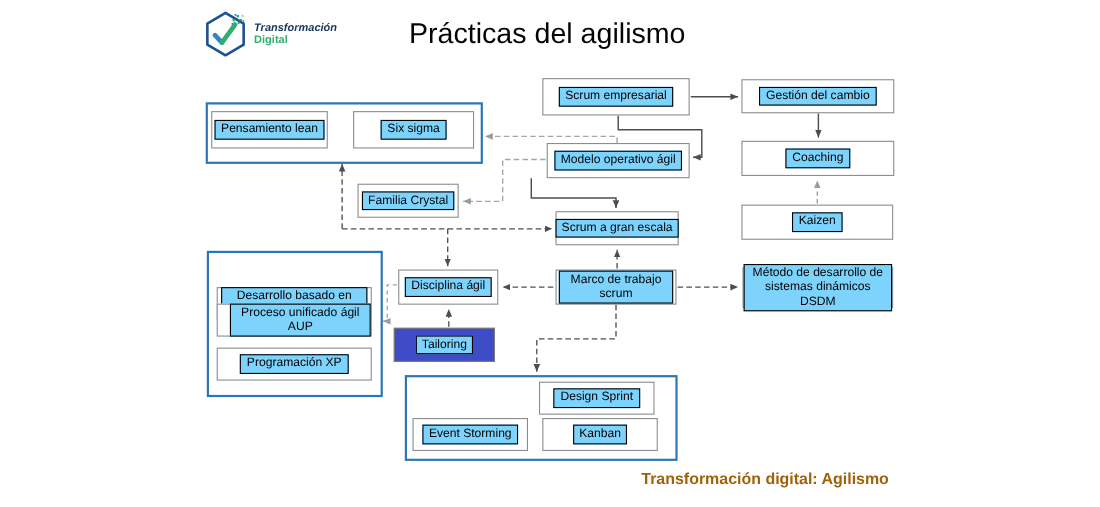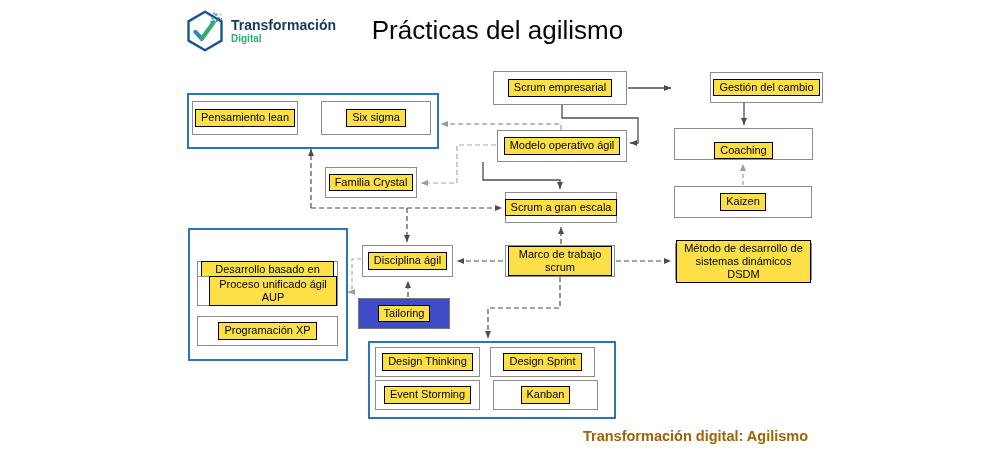--- a/index.html
+++ b/index.html
@@ -16,30 +16,30 @@
     font-family:"Liberation Sans", sans-serif;color:#000;overflow:hidden;
   }
   .title{
     position:absolute;top:15px;left:50%;transform:translateX(-51%);
     font-size:26px;color:#050505;white-space:nowrap;
   }
   
   .logo{position:absolute;left:183px;top:9px;display:flex;align-items:center;gap:4px;}
   .logo svg{display:block;}
   .logo-text{display:flex;flex-direction:column;line-height:1.15;}
-  .logo-text .lt1{font-size:14px;font-weight:bold;color:var(--logo_navy);}
+  .logo-text .lt1{font-size:10px;font-weight:bold;color:var(--logo_navy);font-style:italic;}
   .logo-text .lt2{font-size:10px;font-weight:bold;color:var(--logo_green);}
   
   .group{position:absolute;border:2px solid var(--group_border);background:#fff;}
   .node{
     position:absolute;border:1px solid #8c8c8c;background:#fff;
     display:flex;align-items:center;justify-content:center;box-sizing:border-box;
   }
   .node .inner{
-    border:1px solid #000;background:#fde047;padding:1px 5px;
+    border:1px solid #000;background:#7dd3fc;padding:1px 5px;
     font-size:11px;line-height:1.2;text-align:center;white-space:nowrap;
   }
   .node.wrap .inner{white-space:normal;padding:1px 3px;}
   .node.filled{background:var(--tailoring_fill);border-color:#7a7a7a;}
   .connectors{position:absolute;left:0;top:0;pointer-events:none;}
   .footer-caption{
     position:absolute;left:583px;top:428px;font-size:14.5px;font-weight:bold;color:#a16207;
     white-space:nowrap;
   }
 </style>
@@ -113,27 +113,27 @@
   <div class="node" style="left:192px;top:101px;width:106px;height:34px;">
     <span class="inner">Pensamiento lean</span>
     </div>
   <div class="node" style="left:321px;top:101px;width:110px;height:34px;">
     <span class="inner">Six sigma</span>
     </div>
 
   <div class="node" style="left:493px;top:71px;width:134px;height:34px;">
     <span class="inner">Scrum empresarial</span>
     </div>
-  <div class="node" style="left:710px;top:72px;width:113px;height:31px;justify-content:center;">
+  <div class="node" style="left:674px;top:72px;width:139px;height:31px;justify-content:center;">
     <span class="inner">Gestión del cambio</span>
     </div>
   <div class="node" style="left:497px;top:130px;width:130px;height:32px;">
     <span class="inner">Modelo operativo ágil</span>
     </div>
-  <div class="node" style="left:674px;top:128px;width:139px;height:32px;align-items:flex-end;">
+  <div class="node" style="left:674px;top:128px;width:139px;height:32px;">
     <span class="inner">Coaching</span>
     </div>
   <div class="node" style="left:674px;top:186px;width:138px;height:32px;">
     <span class="inner">Kaizen</span>
     </div>
 
   <div class="node" style="left:325px;top:167px;width:92px;height:31px;">
     <span class="inner">Familia Crystal</span>
     </div>
   <div class="node" style="left:505px;top:192px;width:112px;height:31px;">
@@ -157,23 +157,20 @@
     <span class="inner" style="width:125px;">Proceso unificado ágil AUP</span>
     </div>
   <div class="node" style="left:197px;top:316px;width:141px;height:30px;">
     <span class="inner">Programación XP</span>
     </div>
 
   <div class="node filled" style="left:358px;top:298px;width:92px;height:31px;">
     <span class="inner">Tailoring</span>
     </div>
 
-  <div class="node" style="left:375px;top:347px;width:105px;height:30px;">
-    <span class="inner">Design Thinking</span>
-    </div>
   <div class="node" style="left:490px;top:347px;width:105px;height:30px;">
     <span class="inner">Design Sprint</span>
     </div>
   <div class="node" style="left:375px;top:380px;width:105px;height:30px;">
     <span class="inner">Event Storming</span>
     </div>
   <div class="node" style="left:493px;top:380px;width:105px;height:30px;">
     <span class="inner">Kanban</span>
     </div>
 

